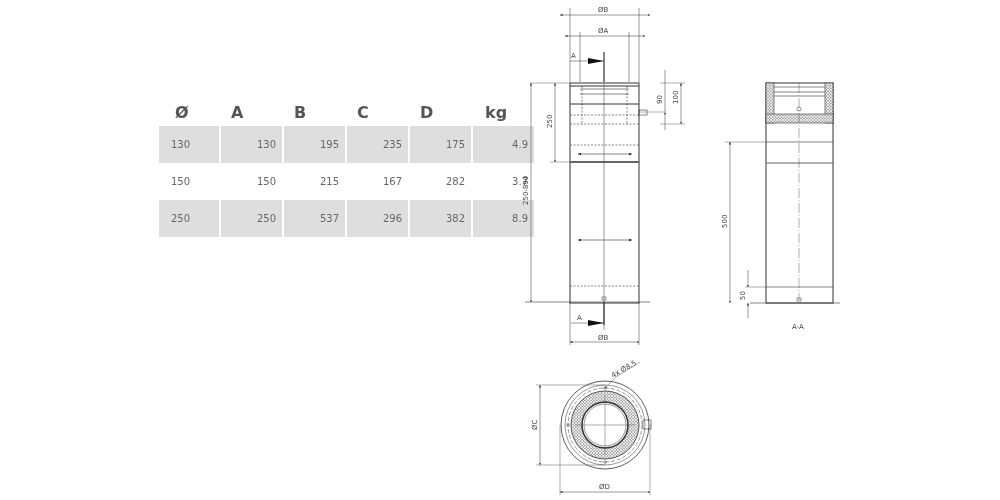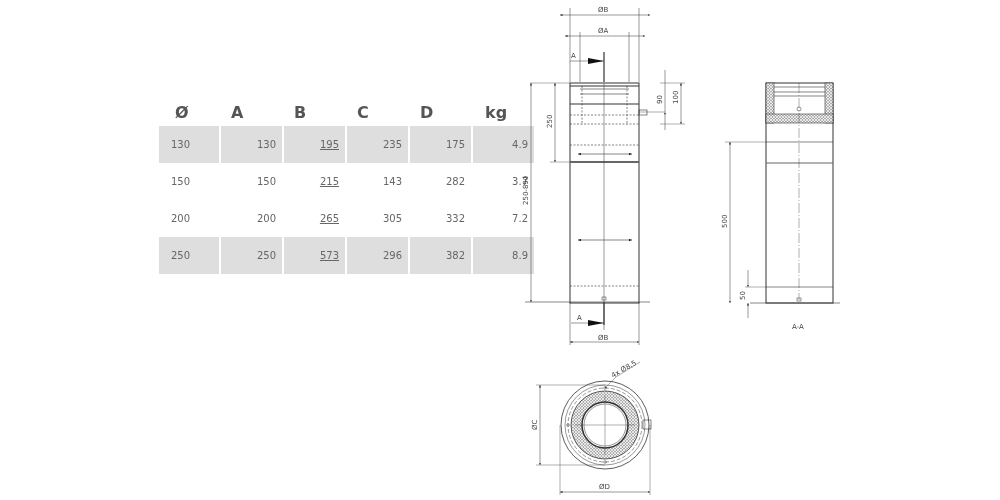--- a/index.html
+++ b/index.html
@@ -4,21 +4,21 @@
 <style>
   html, body { margin:0; padding:0; background:#ffffff; }
   body { width:1000px; height:500px; position:relative; overflow:hidden; font-family:"DejaVu Sans", sans-serif; }
   .spec-table { position:absolute; left:157px; top:103px; border-collapse:separate; border-spacing:2px 0; }
   .spec-table th { font-family:"DejaVu Sans", sans-serif; font-weight:bold; font-size:16px; color:#555; text-align:left; padding:0 0 4px 10px; height:18px; }
   .spec-table th.first { padding-left:16px; }
   .spec-table th.kg { padding-left:12px; }
   .spec-table td { font-family:"DejaVu Sans", sans-serif; font-size:10px; color:#666; text-align:right; height:37px; padding:0 6px 0 15px; }
   .spec-table td.c0 { width:48px; text-align:left; padding-left:12px; padding-right:0; }
   .spec-table td.c1 { width:40px; }
-  .spec-table td.c2 { width:40px;text-decoration:underline; }
+  .spec-table td.c2 { width:40px; }
   .spec-table td.c3 { width:40px; }
   .spec-table td.c4 { width:40px; }
   .spec-table td.c5 { width:40px; }
   .spec-table tr.shade td { background:#dedede; }
   .drawing { position:absolute; left:0; top:0; }
   .dim { font-family:"DejaVu Sans", sans-serif; font-size:7px; fill:#444; }
 </style>
 </head>
 <body>
 
@@ -39,36 +39,28 @@
       <td class="c1">130</td>
       <td class="c2">195</td>
       <td class="c3">235</td>
       <td class="c4">175</td>
       <td class="c5">4.9</td>
     </tr>
     <tr>
       <td class="c0">150</td>
       <td class="c1">150</td>
       <td class="c2">215</td>
-      <td class="c3">143</td>
+      <td class="c3">167</td>
       <td class="c4">282</td>
       <td class="c5">3.7</td>
-    </tr>
-    <tr>
-      <td class="c0">200</td>
-      <td class="c1">200</td>
-      <td class="c2">265</td>
-      <td class="c3">305</td>
-      <td class="c4">332</td>
-      <td class="c5">7.2</td>
     </tr>
     <tr class="shade">
       <td class="c0">250</td>
       <td class="c1">250</td>
-      <td class="c2">573</td>
+      <td class="c2">537</td>
       <td class="c3">296</td>
       <td class="c4">382</td>
       <td class="c5">8.9</td>
     </tr>
   </tbody>
 </table>
 
 <svg class="drawing" width="1000" height="500" viewBox="0 0 1000 500">
   <defs>
     <pattern id="dots" width="3" height="3" patternUnits="userSpaceOnUse">

